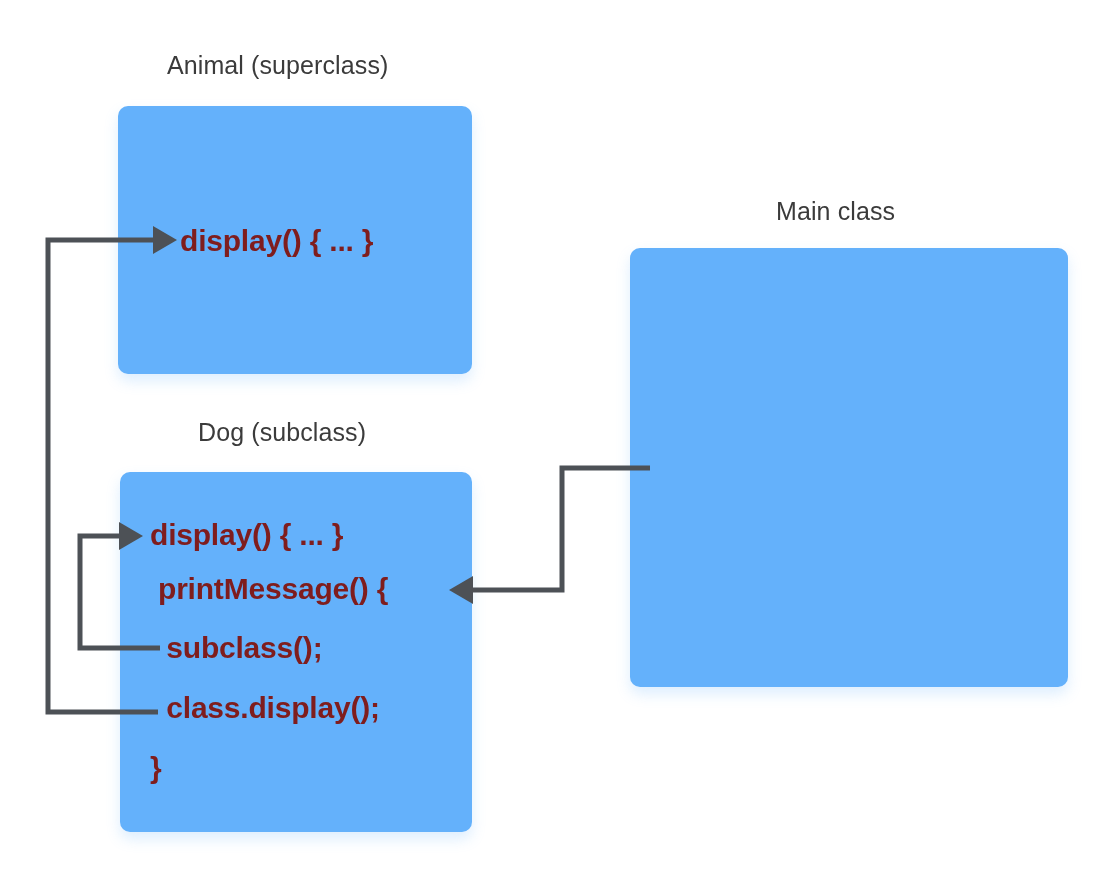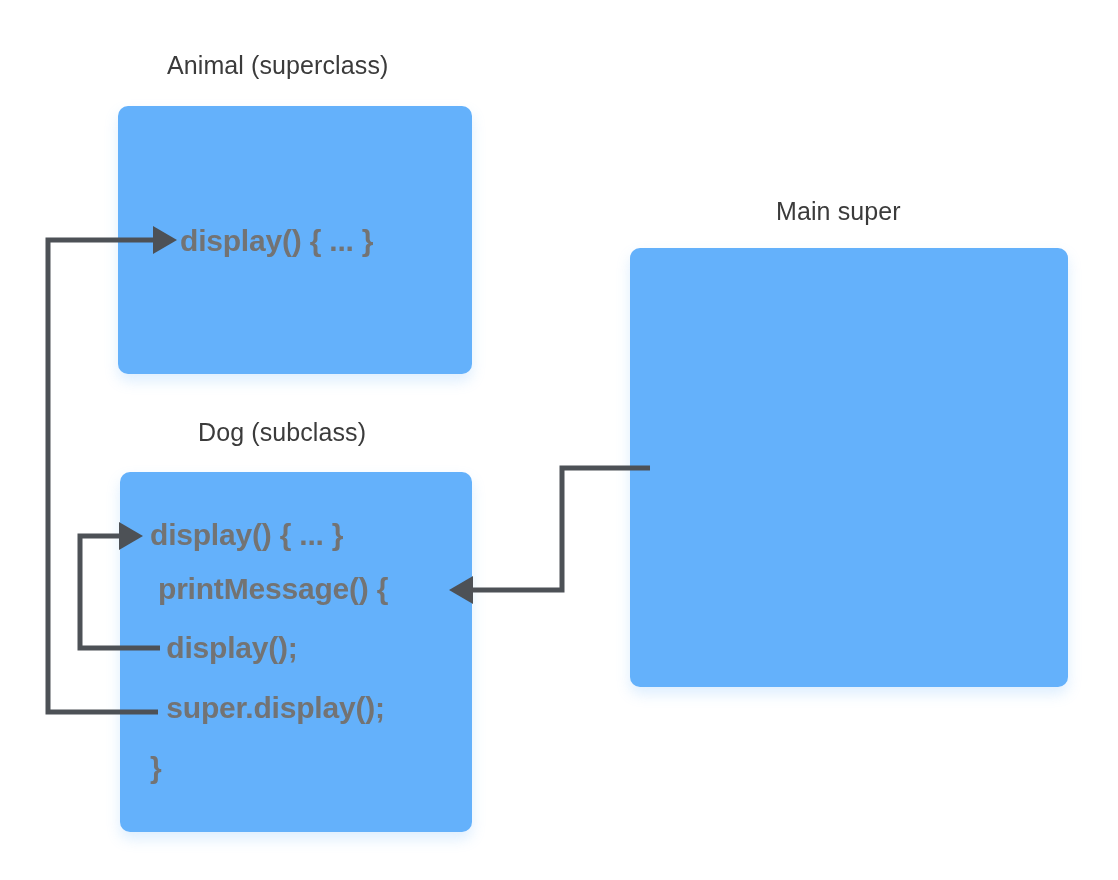--- a/index.html
+++ b/index.html
@@ -55,21 +55,21 @@
     letter-spacing: 0.1px;
     white-space: nowrap;
   }
   .cap-animal { left: 167px; top: 51px; }
   .cap-dog    { left: 198px; top: 418px; }
   .cap-main   { left: 776px; top: 197px; }
 
   
   .code-line {
     position: absolute;
-    color: #737373;
+    color: #7f1d1d;
     font-size: 30px;
     font-weight: bold;
     letter-spacing: -0.2px;
     white-space: pre;
   }
   .animal-l1 { left: 180px; top: 224px; }
 
   .dog-l1 { left: 150px; top: 518px; }
   .dog-l2 { left: 150px; top: 572px; margin-left: 8px; }
   .dog-l3 { left: 150px; top: 631px; }
@@ -98,34 +98,34 @@
 </style>
 </head>
 <body>
 
 <div id="canvas">
 
   <div class="caption cap-animal">Animal (superclass)</div>
 
   <div class="caption cap-dog">Dog (subclass)</div>
 
-  <div class="caption cap-main">Main super</div>
+  <div class="caption cap-main">Main class</div>
 
   <div class="class-box box-animal"></div>
 
   <div class="class-box box-dog"></div>
 
   <div class="class-box box-main"></div>
 
   <div class="code-line animal-l1">display() { ... }</div>
 
   <div class="code-line dog-l1">display() { ... }</div>
   <div class="code-line dog-l2">printMessage() {</div>
-  <div class="code-line dog-l3">  display();</div>
-  <div class="code-line dog-l4">  super.display();</div>
+  <div class="code-line dog-l3">  subclass();</div>
+  <div class="code-line dog-l4">  class.display();</div>
   <div class="code-line dog-l5">}</div>
 
 
   <svg id="connectors" viewBox="0 0 1118 880">
 
     <g>
       <path class="conn" d="M 158 712 L 48 712 L 48 240 L 160 240"></path>
       <polygon class="arrowfill" points="153,226 177,240 153,254"></polygon>
     </g>
 

